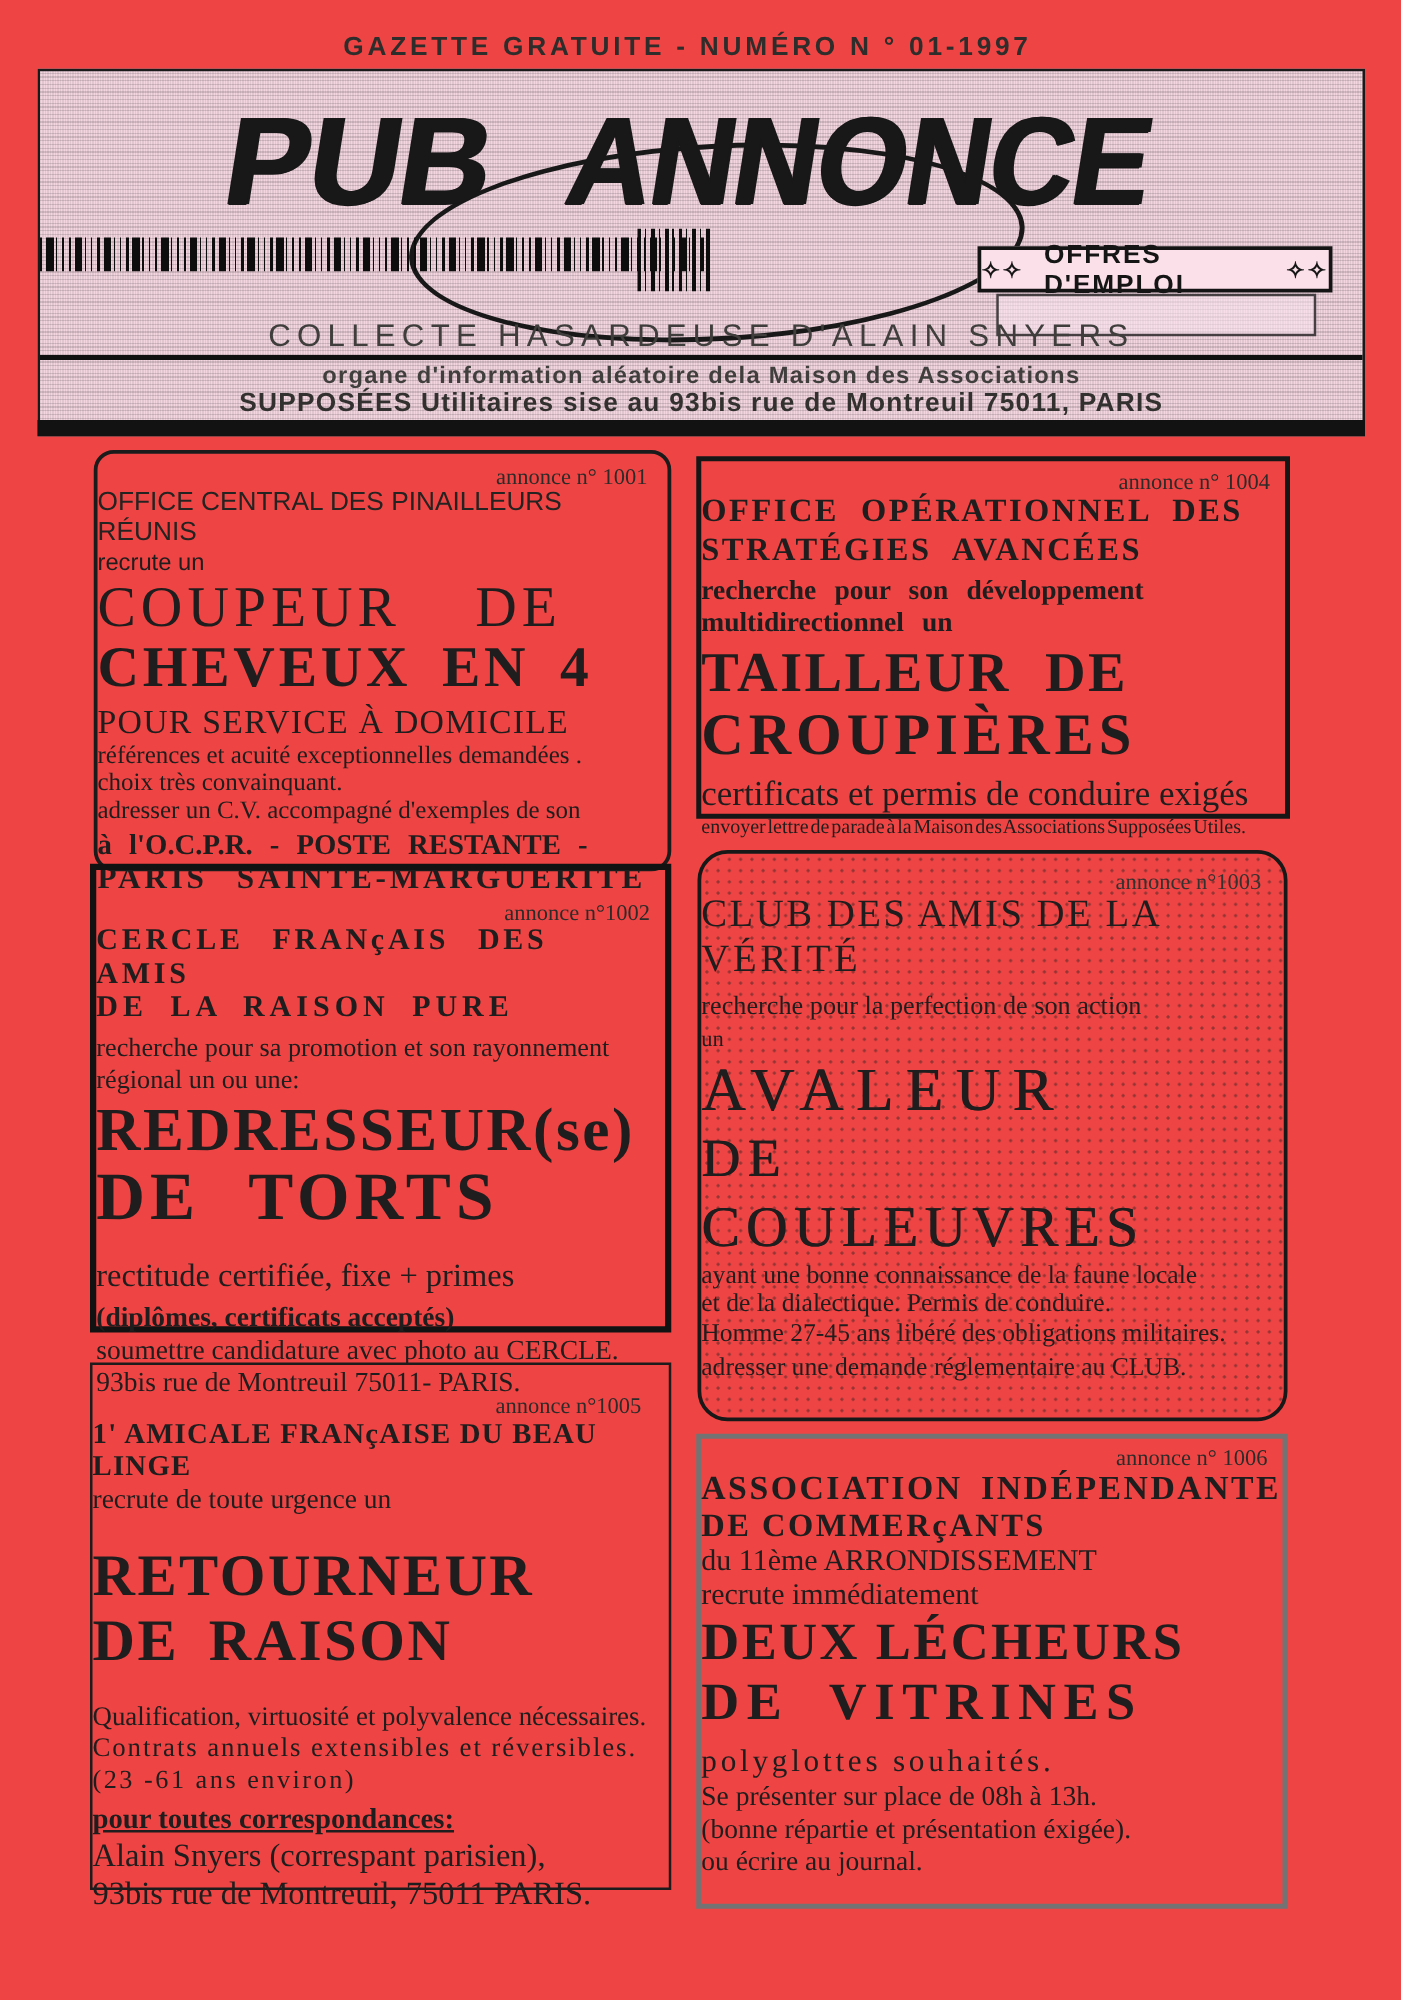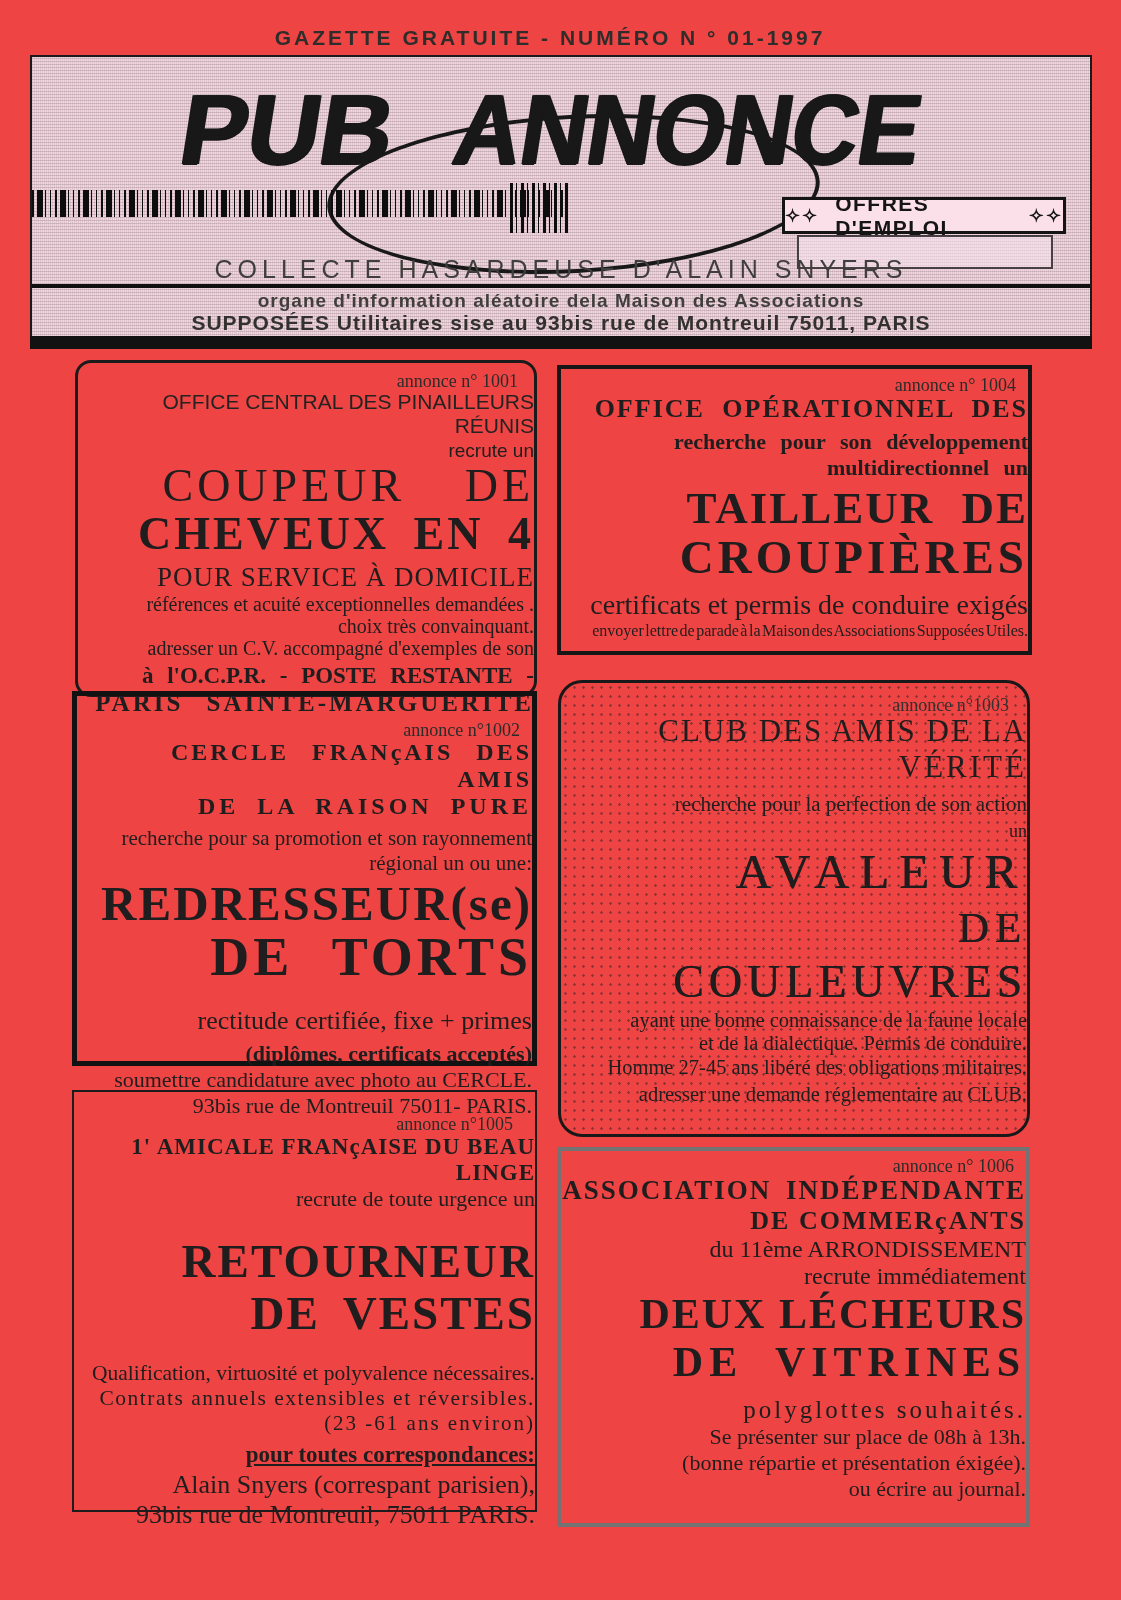--- a/index.html
+++ b/index.html
@@ -45,21 +45,21 @@
   .rule{position:absolute;top:227px;left:0;width:100%;height:4px;background:#101010;}
   .orgline1{position:absolute;top:233px;left:0;width:100%;text-align:center;
     font-family:"Liberation Sans",sans-serif;font-weight:bold;font-size:19px;
     letter-spacing:1px;color:#413f3d;}
   .orgline2{position:absolute;top:254px;left:0;width:100%;text-align:center;
     font-family:"Liberation Sans",sans-serif;font-weight:bold;font-size:21px;
     letter-spacing:1px;color:#33312f;}
   .bottombar{position:absolute;left:-2px;bottom:-2px;width:1062px;height:13px;background:#121212;}
 
   
-  .ad{position:absolute;box-sizing:border-box;text-align:right;color:#1f1d1d;}
+  .ad{position:absolute;box-sizing:border-box;text-align:left;color:#1f1d1d;}
   .num{position:absolute;font-size:18px;color:#2c2b29;}
 
   
   .ad1{left:75px;top:360px;width:462px;height:337px;border:3px solid #1b1b1b;border-radius:16px;}
   .ad1 .num{top:8px;right:16px;}
   .a1-org{margin-top:27px;font-family:"Liberation Sans",sans-serif;font-size:21px;color:#242321;}
   .a1-intro{font-family:"Liberation Sans",sans-serif;font-size:19px;margin-top:2px;}
   .a1-h1{margin-top:0;font-size:46px;font-weight:normal;letter-spacing:4px;word-spacing:44px;line-height:1.05;}
   .a1-h2{font-size:46px;font-weight:bold;letter-spacing:3px;word-spacing:10px;line-height:1.05;}
   .a1-sub{margin-top:3px;font-size:27px;letter-spacing:1px;}
@@ -93,21 +93,21 @@
 
   
   .ad4{left:558px;top:680px;width:472px;height:457px;border:3px solid #181818;border-radius:24px;
     background-image:radial-gradient(circle, rgba(35,32,32,.45) 1px, transparent 1.5px);
     background-size:9px 9px;}
   .ad4 .num{top:12px;right:18px;color:#343230;}
   .a4-org1{margin-top:30px;font-size:31px;letter-spacing:2px;line-height:1.15;}
   .a4-org2{font-size:31px;letter-spacing:3px;line-height:1.15;}
   .a4-intro1{margin-top:8px;font-size:21px;}
   .a4-intro2{margin-top:4px;font-size:18px;}
-  .a4-h1,.a4-h2,.a4-h3{font-weight:normal;text-shadow:.6px 0 0 currentColor;line-height:1.2;padding-left:40px;}
+  .a4-h1,.a4-h2,.a4-h3{font-weight:normal;text-shadow:.6px 0 0 currentColor;line-height:1.2;}
   .a4-h1{margin-top:1px;font-size:49px;letter-spacing:10px;}
   .a4-h2{font-size:43px;letter-spacing:6px;}
   .a4-h3{font-size:46px;letter-spacing:5px;}
   .a4-b{font-size:20.5px;line-height:1.14;}
   .a4-c{margin-top:4px;font-size:20.5px;}
 
   
   .ad5{left:72px;top:1090px;width:465px;height:422px;border:2px solid #1d1b1b;}
   .ad5 .num{top:22px;right:22px;}
   .a5-org{margin-top:42px;font-size:23px;font-weight:bold;letter-spacing:1px;}
@@ -172,20 +172,21 @@
     <div class="a1-b">références et acuité exceptionnelles demandées .</div>
     <div class="a1-b">choix très convainquant.</div>
     <div class="a1-b">adresser un C.V. accompagné d'exemples de son</div>
     <div class="a1-c1">à l'O.C.P.R. - POSTE RESTANTE -</div>
     <div class="a1-c2">PARIS SAINTE-MARGUERITE</div>
   </div>
 
   <div class="ad ad2">
     <div class="num">annonce n° 1004</div>
     <div class="a2-org">OFFICE OPÉRATIONNEL DES</div>
+    <div class="a2-org" style="margin-top:0;">STRATÉGIES AVANCÉES</div>
     <div class="a2-intro">recherche pour son développement</div>
     <div class="a2-intro" style="margin-top:0;">multidirectionnel un</div>
     <div class="a2-h1">TAILLEUR DE</div>
     <div class="a2-h2">CROUPIÈRES</div>
     <div class="a2-body">certificats et permis de conduire exigés</div>
     <div class="a2-contact">envoyer lettre de parade à la Maison des Associations Supposées Utiles.</div>
   </div>
 
   <div class="ad ad3">
     <div class="num">annonce n°1002</div>
@@ -214,21 +215,21 @@
     <div class="a4-b">et de la dialectique. Permis de conduire.</div>
     <div class="a4-b">Homme 27-45 ans libéré des obligations militaires.</div>
     <div class="a4-c">adresser une demande réglementaire au CLUB.</div>
   </div>
 
   <div class="ad ad5">
     <div class="num">annonce n°1005</div>
     <div class="a5-org">1' AMICALE FRANçAISE DU BEAU LINGE</div>
     <div class="a5-intro">recrute de toute urgence un</div>
     <div class="a5-h1">RETOURNEUR</div>
-    <div class="a5-h2">DE VESTES</div>
+    <div class="a5-h2">DE RAISON</div>
     <div class="a5-b1">Qualification, virtuosité et polyvalence nécessaires.</div>
     <div class="a5-b2">Contrats annuels extensibles et réversibles.</div>
     <div class="a5-b3">(23 -61 ans environ)</div>
     <div class="a5-clabel">pour toutes correspondances:</div>
     <div class="a5-c1">Alain Snyers (correspant parisien),</div>
     <div class="a5-c2">93bis rue de Montreuil, 75011 PARIS.</div>
   </div>
 
   <div class="ad ad6">
     <div class="num">annonce n° 1006</div>

